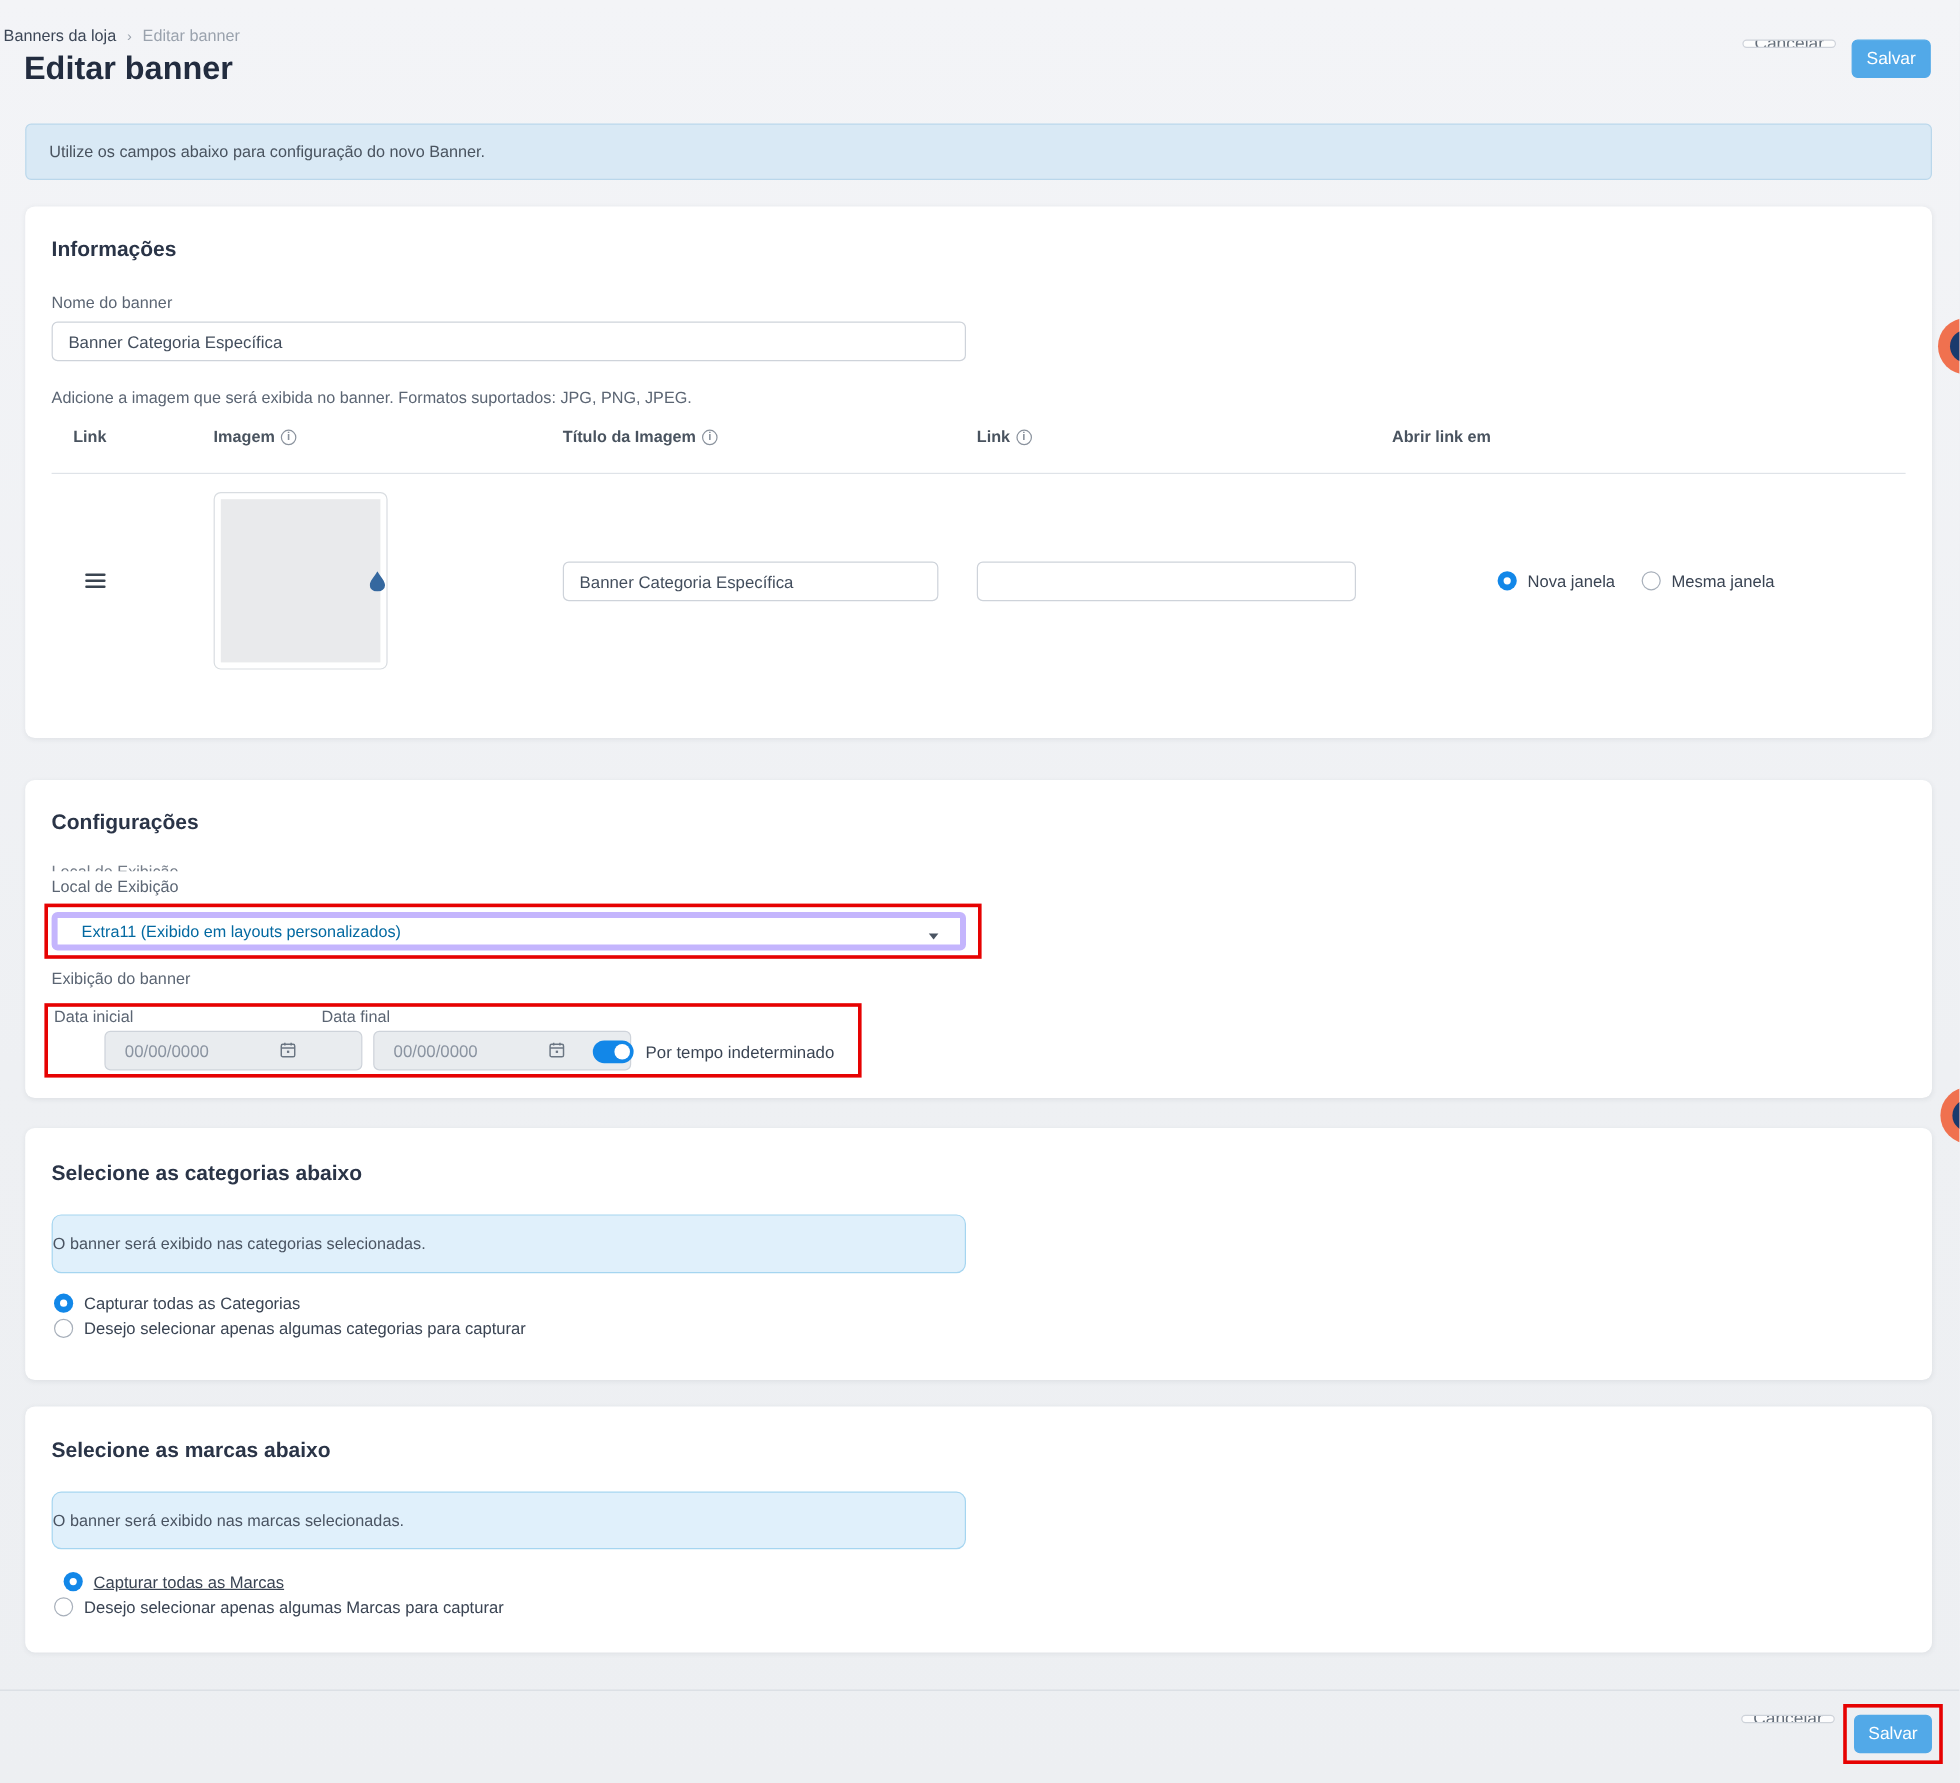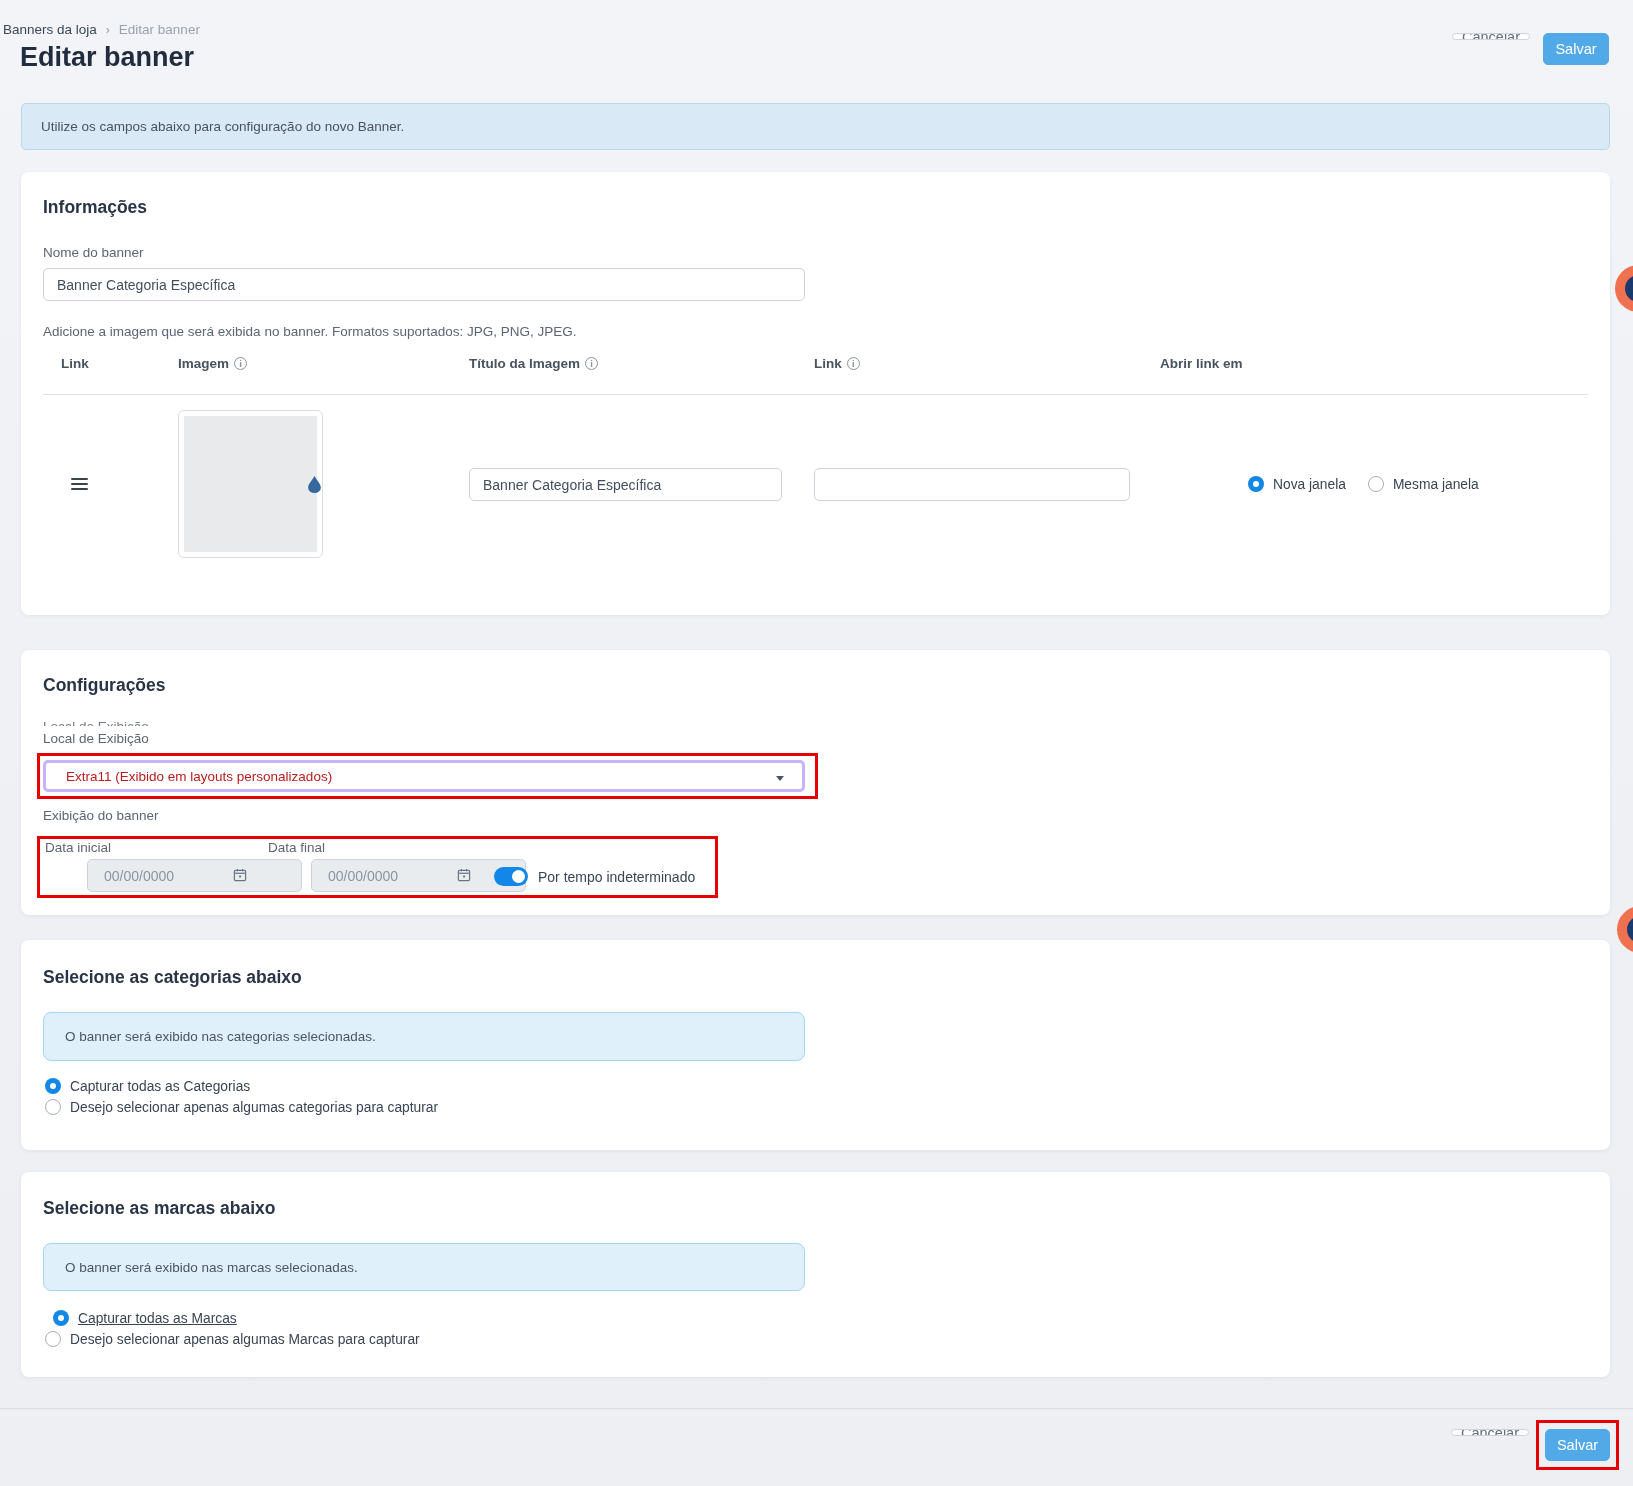--- a/index.html
+++ b/index.html
@@ -14,21 +14,21 @@
     background:#fff;font-family:"Liberation Sans",sans-serif;font-size:14px;color:#434e5d;padding:0 10px 0 13px;}
   .tinput:disabled,.tinput.disabled{background:#e9ecef;color:#8b94a1;margin-left:44px;}
   .btn{position:absolute;box-sizing:border-box;height:32px;border-radius:5px;font-size:14.5px;
     display:flex;align-items:center;justify-content:center;cursor:pointer;font-family:"Liberation Sans",sans-serif;}
   .btn.ghost{background:#fff;border:1px solid #c8cdd5;color:#4c5765;}
   .btn.primary{background:#52a9e8;border:1px solid #52a9e8;color:#fff;}
   .alert{position:absolute;left:21px;top:103px;width:1589px;height:47px;box-sizing:border-box;
     background:#d9e9f5;border:1px solid #bad7eb;border-radius:5px;display:flex;align-items:center;
     padding-left:19px;font-size:13.5px;color:#49535f;}
   .infobox{position:absolute;left:22px;width:762px;box-sizing:border-box;background:#e0f0fb;
-    border:1px solid #a5d5f0;border-radius:8px;display:flex;align-items:center;padding-left:21px;
+    border:1px solid #a5d5f0;border-radius:8px;display:flex;align-items:center;
     font-size:13.5px;color:#4a5462;}
   .th{position:absolute;font-size:13.5px;font-weight:bold;color:#49535f;white-space:nowrap;}
   .info-icon{display:inline-block;width:13px;height:13px;box-sizing:border-box;border:1px solid #8a929d;
     border-radius:50%;color:#8a929d;font-size:9.5px;line-height:11px;text-align:center;margin-left:5px;
     vertical-align:1px;font-style:normal;}
   .info-icon::after{content:"i";}
   .divider1{position:absolute;left:22px;top:222px;width:1545px;height:1px;background:#dfe3e8;}
   .hamburger{position:absolute;left:50px;top:306px;width:17px;cursor:grab;}
   .hamburger div{height:2px;background:#3a4450;margin-bottom:3px;border-radius:1px;}
   .imgcell{position:absolute;left:157px;top:238px;width:145px;height:148px;box-sizing:border-box;
@@ -36,22 +36,22 @@
   .imgcell .ph{width:100%;height:100%;background:#e9eaec;position:relative;}
   .droplet{position:absolute;right:-4px;top:60px;}
   .radio{display:inline-block;width:16px;height:16px;box-sizing:border-box;border-radius:50%;
     border:1.5px solid #a7afba;background:#fff;flex:none;cursor:pointer;position:relative;}
   .radio.checked{border:none;background:#1287e8;}
   .radio.checked::after{content:"";position:absolute;left:5px;top:5px;width:6px;height:6px;
     border-radius:50%;background:#fff;}
   .radiorow{position:absolute;display:flex;align-items:center;gap:9px;font-size:13.8px;color:#3a4453;}
   .redbox{position:absolute;border:3px solid #e60202;box-sizing:border-box;}
   .select{position:absolute;left:22px;top:110px;width:762px;height:32px;box-sizing:border-box;
-    border:3px solid #c4b5fd;border-radius:5px;background:#fff;display:flex;align-items:center;
-    padding-left:20px;font-size:13.5px;color:#b91c1c;cursor:pointer;}
+    border:5px solid #c4b5fd;border-radius:5px;background:#fff;display:flex;align-items:center;
+    padding-left:20px;font-size:13.5px;color:#0369a1;cursor:pointer;}
   .caret{position:absolute;right:18px;top:13px;width:0;height:0;border-left:4.5px solid transparent;
     border-right:4.5px solid transparent;border-top:5.5px solid #4a5462;}
   .ghost{position:absolute;left:22px;top:69px;height:7px;overflow:hidden;opacity:.85;}
   .ghost span{display:block;font-size:13.5px;color:#5b6573;line-height:15px;}
   .datewrap{position:absolute;}
   .calicon{position:absolute;top:9px;pointer-events:none;}
   .toggle{position:absolute;left:473px;top:217px;width:34px;height:19px;border-radius:10px;
     background:#1287e8;cursor:pointer;}
   .toggle .knob{position:absolute;right:3px;top:3px;width:13px;height:13px;border-radius:50%;background:#fff;}
   .breadcrumb{position:absolute;left:3px;top:22px;font-size:13.5px;display:flex;gap:9px;align-items:center;}

